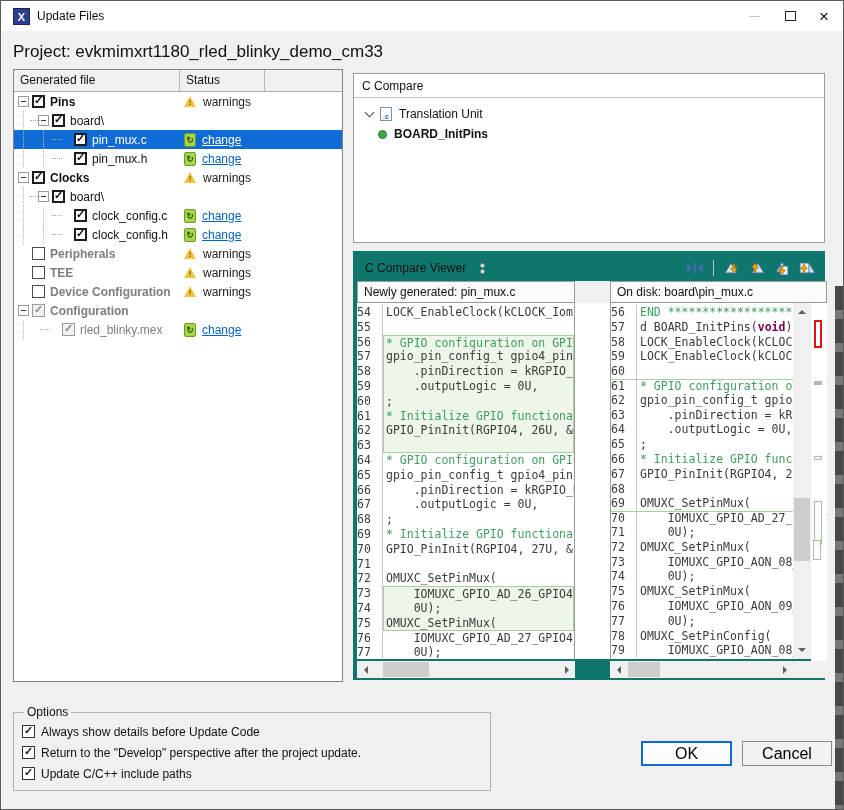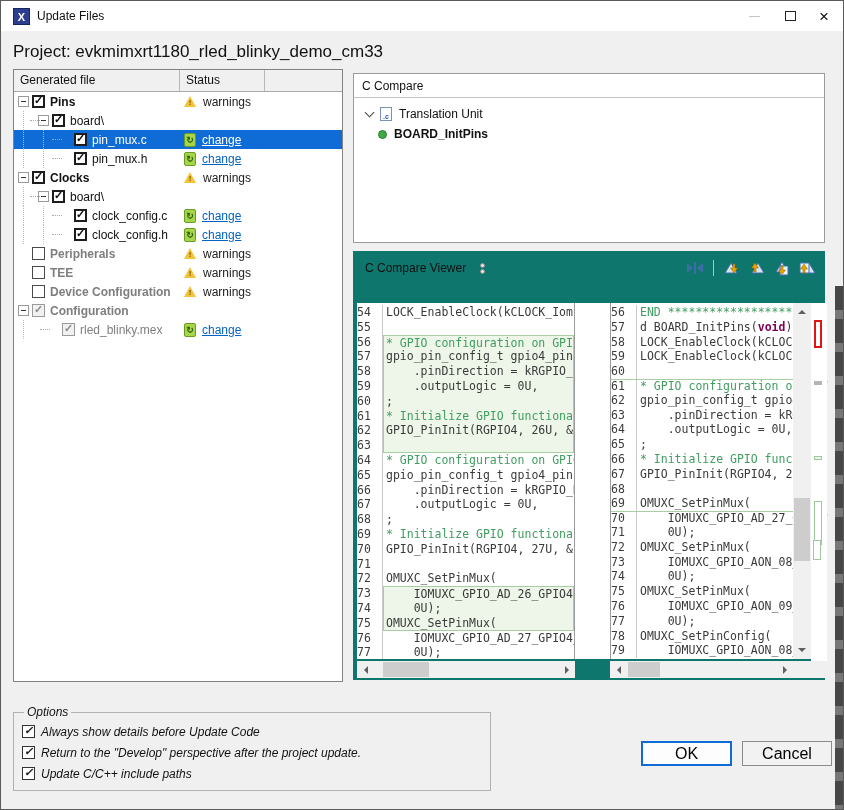--- a/index.html
+++ b/index.html
@@ -115,21 +115,21 @@
   .mark{position:absolute;left:3px;width:8px;}
   .mk-red{border:2px solid #e01414;height:28px;top:17px;background:#fff;}
   .mk-gray{background:#b4b4b4;height:4px;top:78px;}
   .mk-green-dash{border:1px solid #9ec79b;background:#eaf5e8;height:4px;top:153px;}
   .mk-green-1{border:1px solid #9ec79b;background:#fff;height:44px;top:198px;}
   .mk-green-2{border:1px solid #9ec79b;background:#fff;height:20px;top:237px;left:2px;}
   .corner{position:absolute;left:436px;top:358px;width:34px;height:17px;background:#f0f0f0;}
   .connector-svg{position:absolute;left:217px;top:0;width:37px;height:356px;overflow:visible;}
   
   fieldset.opts{position:absolute;left:12px;top:704px;width:478px;height:86px;border:1px solid #b2b2b2;
-                margin:0;padding:2px 8px 0 8px;background:transparent;font-style:italic;}
+                margin:0;padding:2px 8px 0 8px;background:transparent;}
   fieldset.opts legend{font-size:12px;padding:0 3px;margin-left:2px;}
   .optrow{display:flex;align-items:center;gap:6px;height:21px;font-size:12px;}
   .ocb{flex:none;width:13px;height:13px;border:1px solid #333;background:#fff;display:flex;align-items:center;
        justify-content:center;}
   .ocb .tick{color:#222;}
   
   .pushbtn{position:absolute;top:740px;height:25px;font-size:16px;display:flex;align-items:center;
            justify-content:center;font-family:"Liberation Sans",sans-serif;}
   .okbtn{left:640px;width:91px;background:#fdfdfd;border:2px solid var(--accent);}
   .cancelbtn{left:741px;width:90px;background:#f2f2f2;border:1px solid #8a8a8a;}
@@ -397,20 +397,24 @@
         </span>
         <span class="ticon">
           <svg width="20" height="16" viewBox="0 0 20 16">
               <polygon points="6,13 12,3 18,13" fill="#d7e4f2" stroke="#3a6ea5"></polygon>
               <rect x="3" y="3" width="9" height="10" fill="#eef3f9" stroke="#3a6ea5"></rect>
               <path d="M6 13 v-4 h-2.5 l3.5-5 3.5,5 h-2.5 v4 z" fill="#eba400" stroke="#8a6200" stroke-width="0.5"></path>
             </svg>
         </span>
       </span>
     </div>
+    <div class="phdrs">
+      <div class="phdr l">Newly generated: pin_mux.c</div>
+      <div class="phdr r">On disk: board\pin_mux.c</div>
+    </div>
     <div class="codearea">
       <div class="pane lp" id="left-pane">
           <div style="height: 2px;"></div>
           <div class="cl"><span class="ln">54</span><span class="ct"><span>LOCK_EnableClock(kCLOCK_Iomu</span></span></div>
           <div class="cl"><span class="ln">55</span><span class="ct"></span></div>
           <div class="cl"><span class="ln">56</span><span class="ct rgc rgc-s"><span class="seg-m">* GPIO configuration on GPIO</span></span></div>
           <div class="cl"><span class="ln">57</span><span class="ct rgc"><span>gpio_pin_config_t gpio4_pin</span></span></div>
           <div class="cl"><span class="ln">58</span><span class="ct rgc"><span>    .pinDirection = kRGPIO_Di</span></span></div>
           <div class="cl"><span class="ln">59</span><span class="ct rgc"><span>    .outputLogic = 0U,</span></span></div>
           <div class="cl"><span class="ln">60</span><span class="ct rgc"><span>;</span></span></div>

